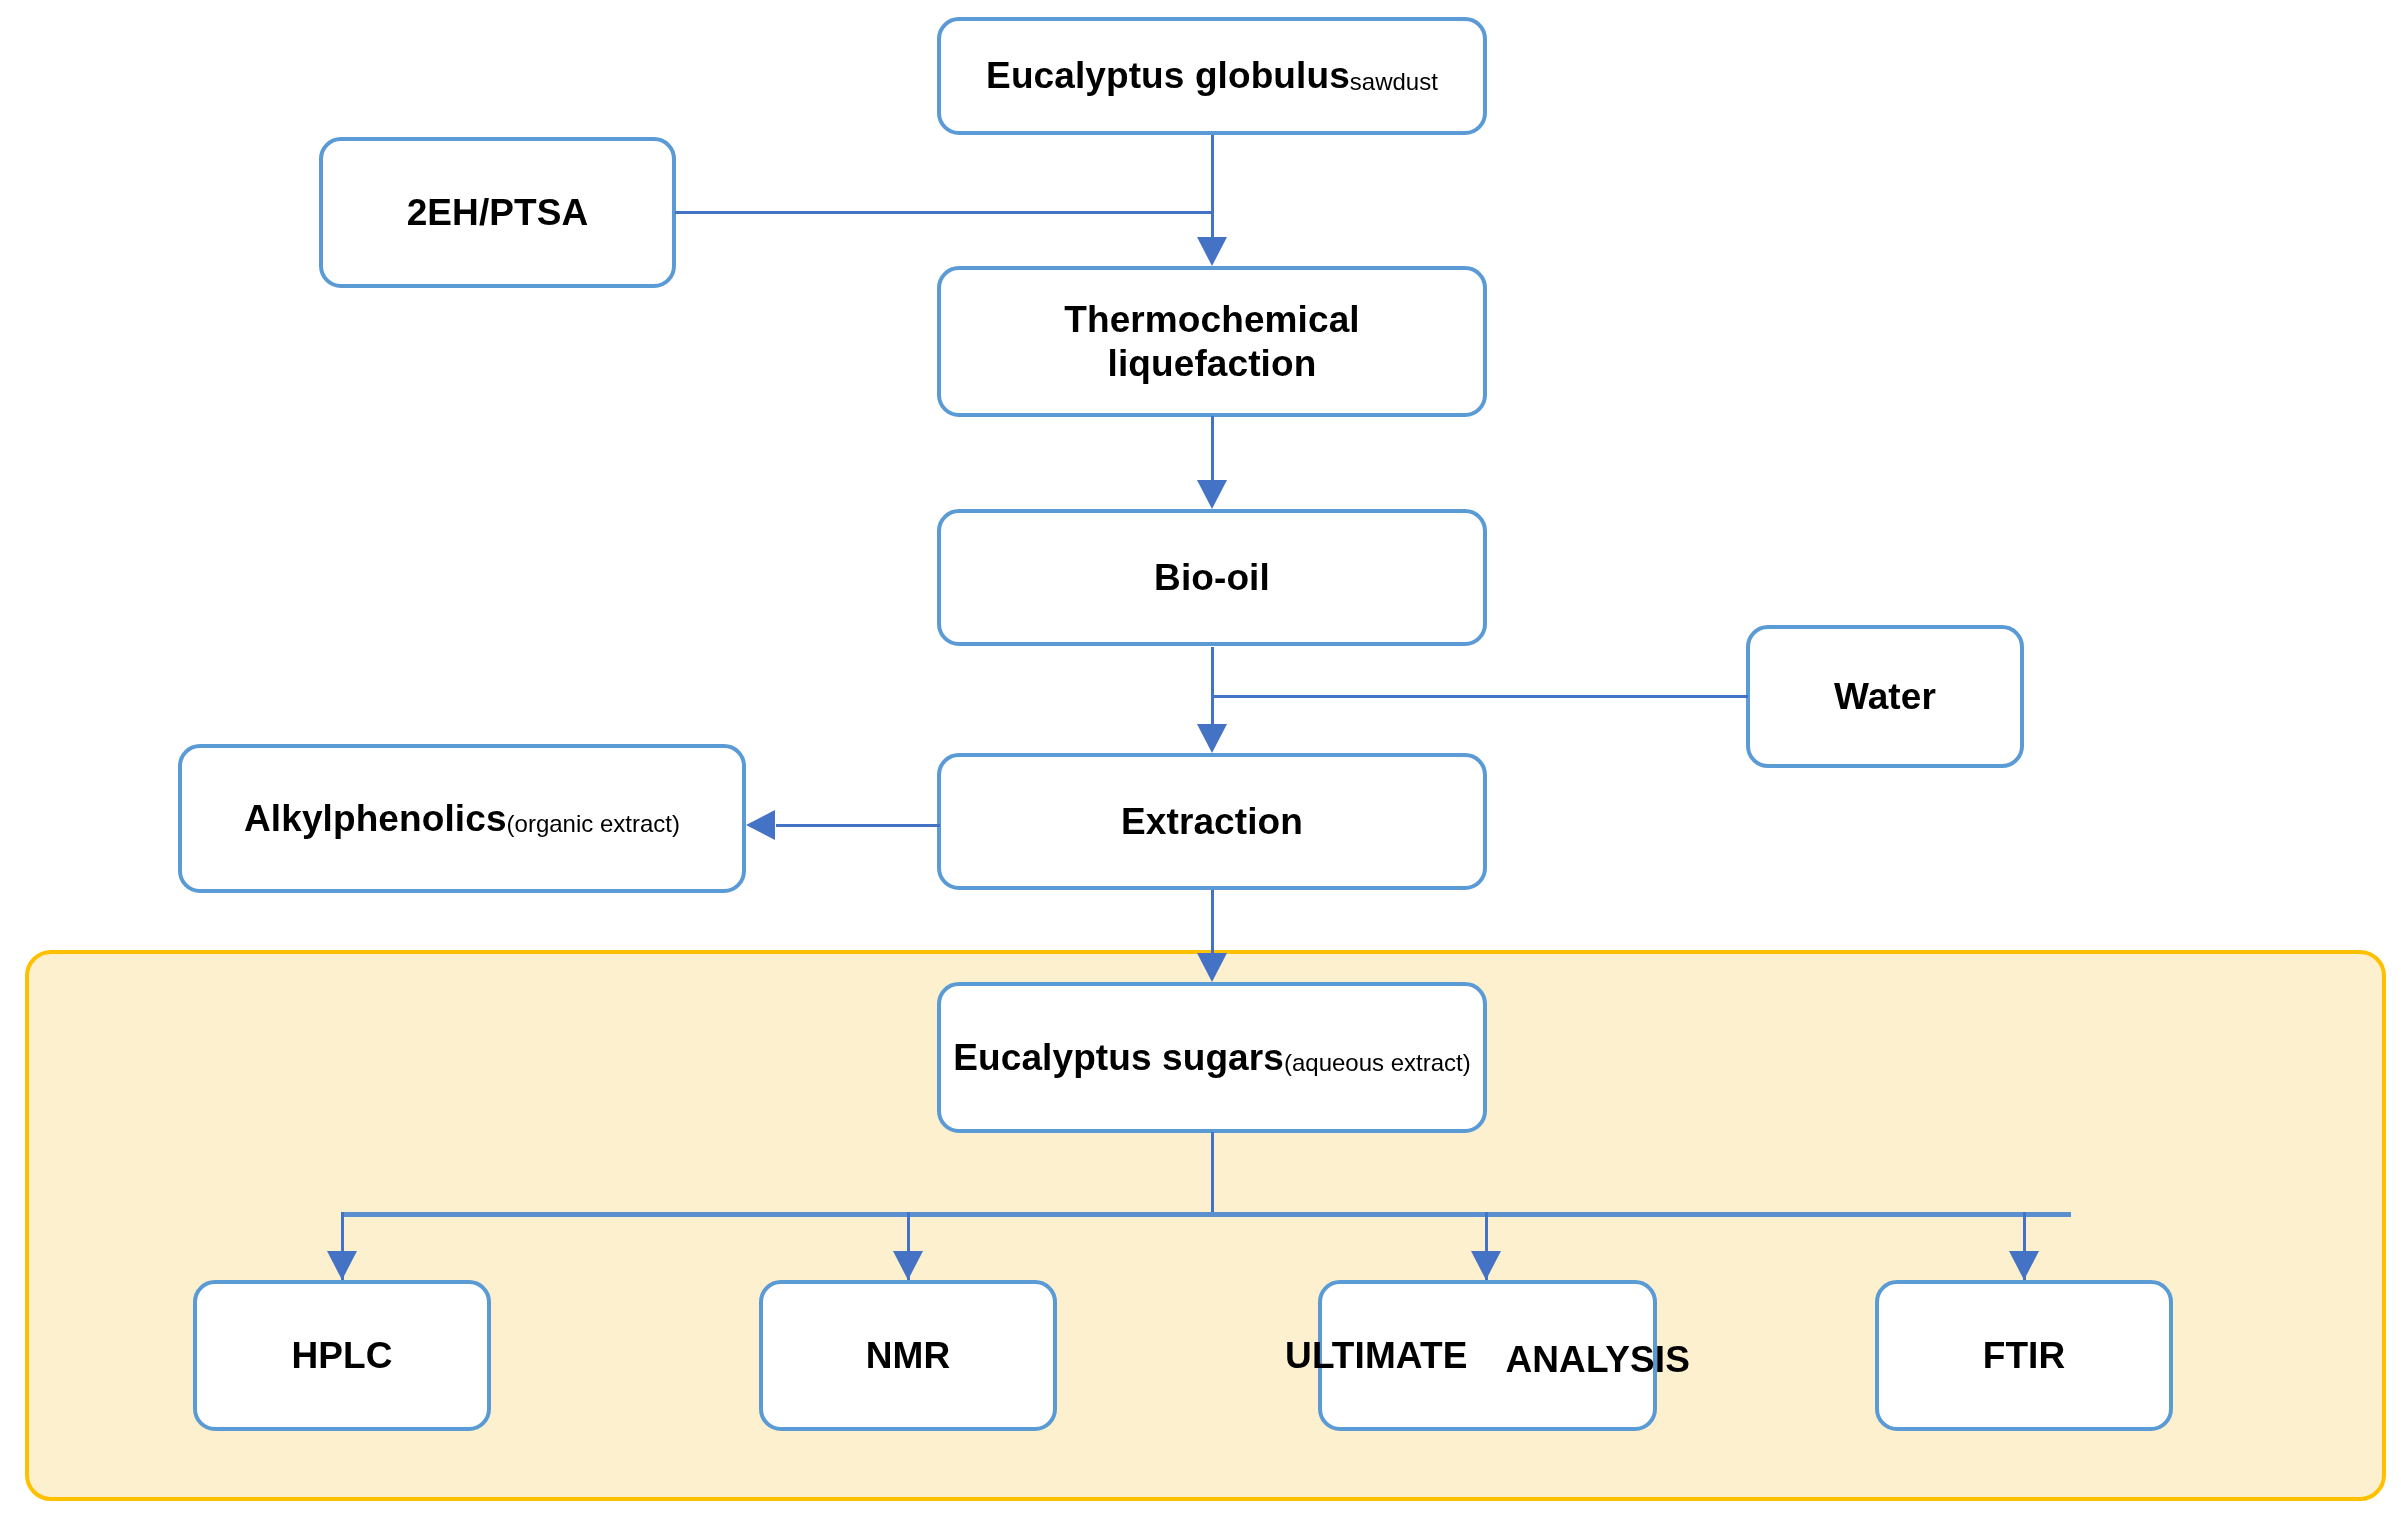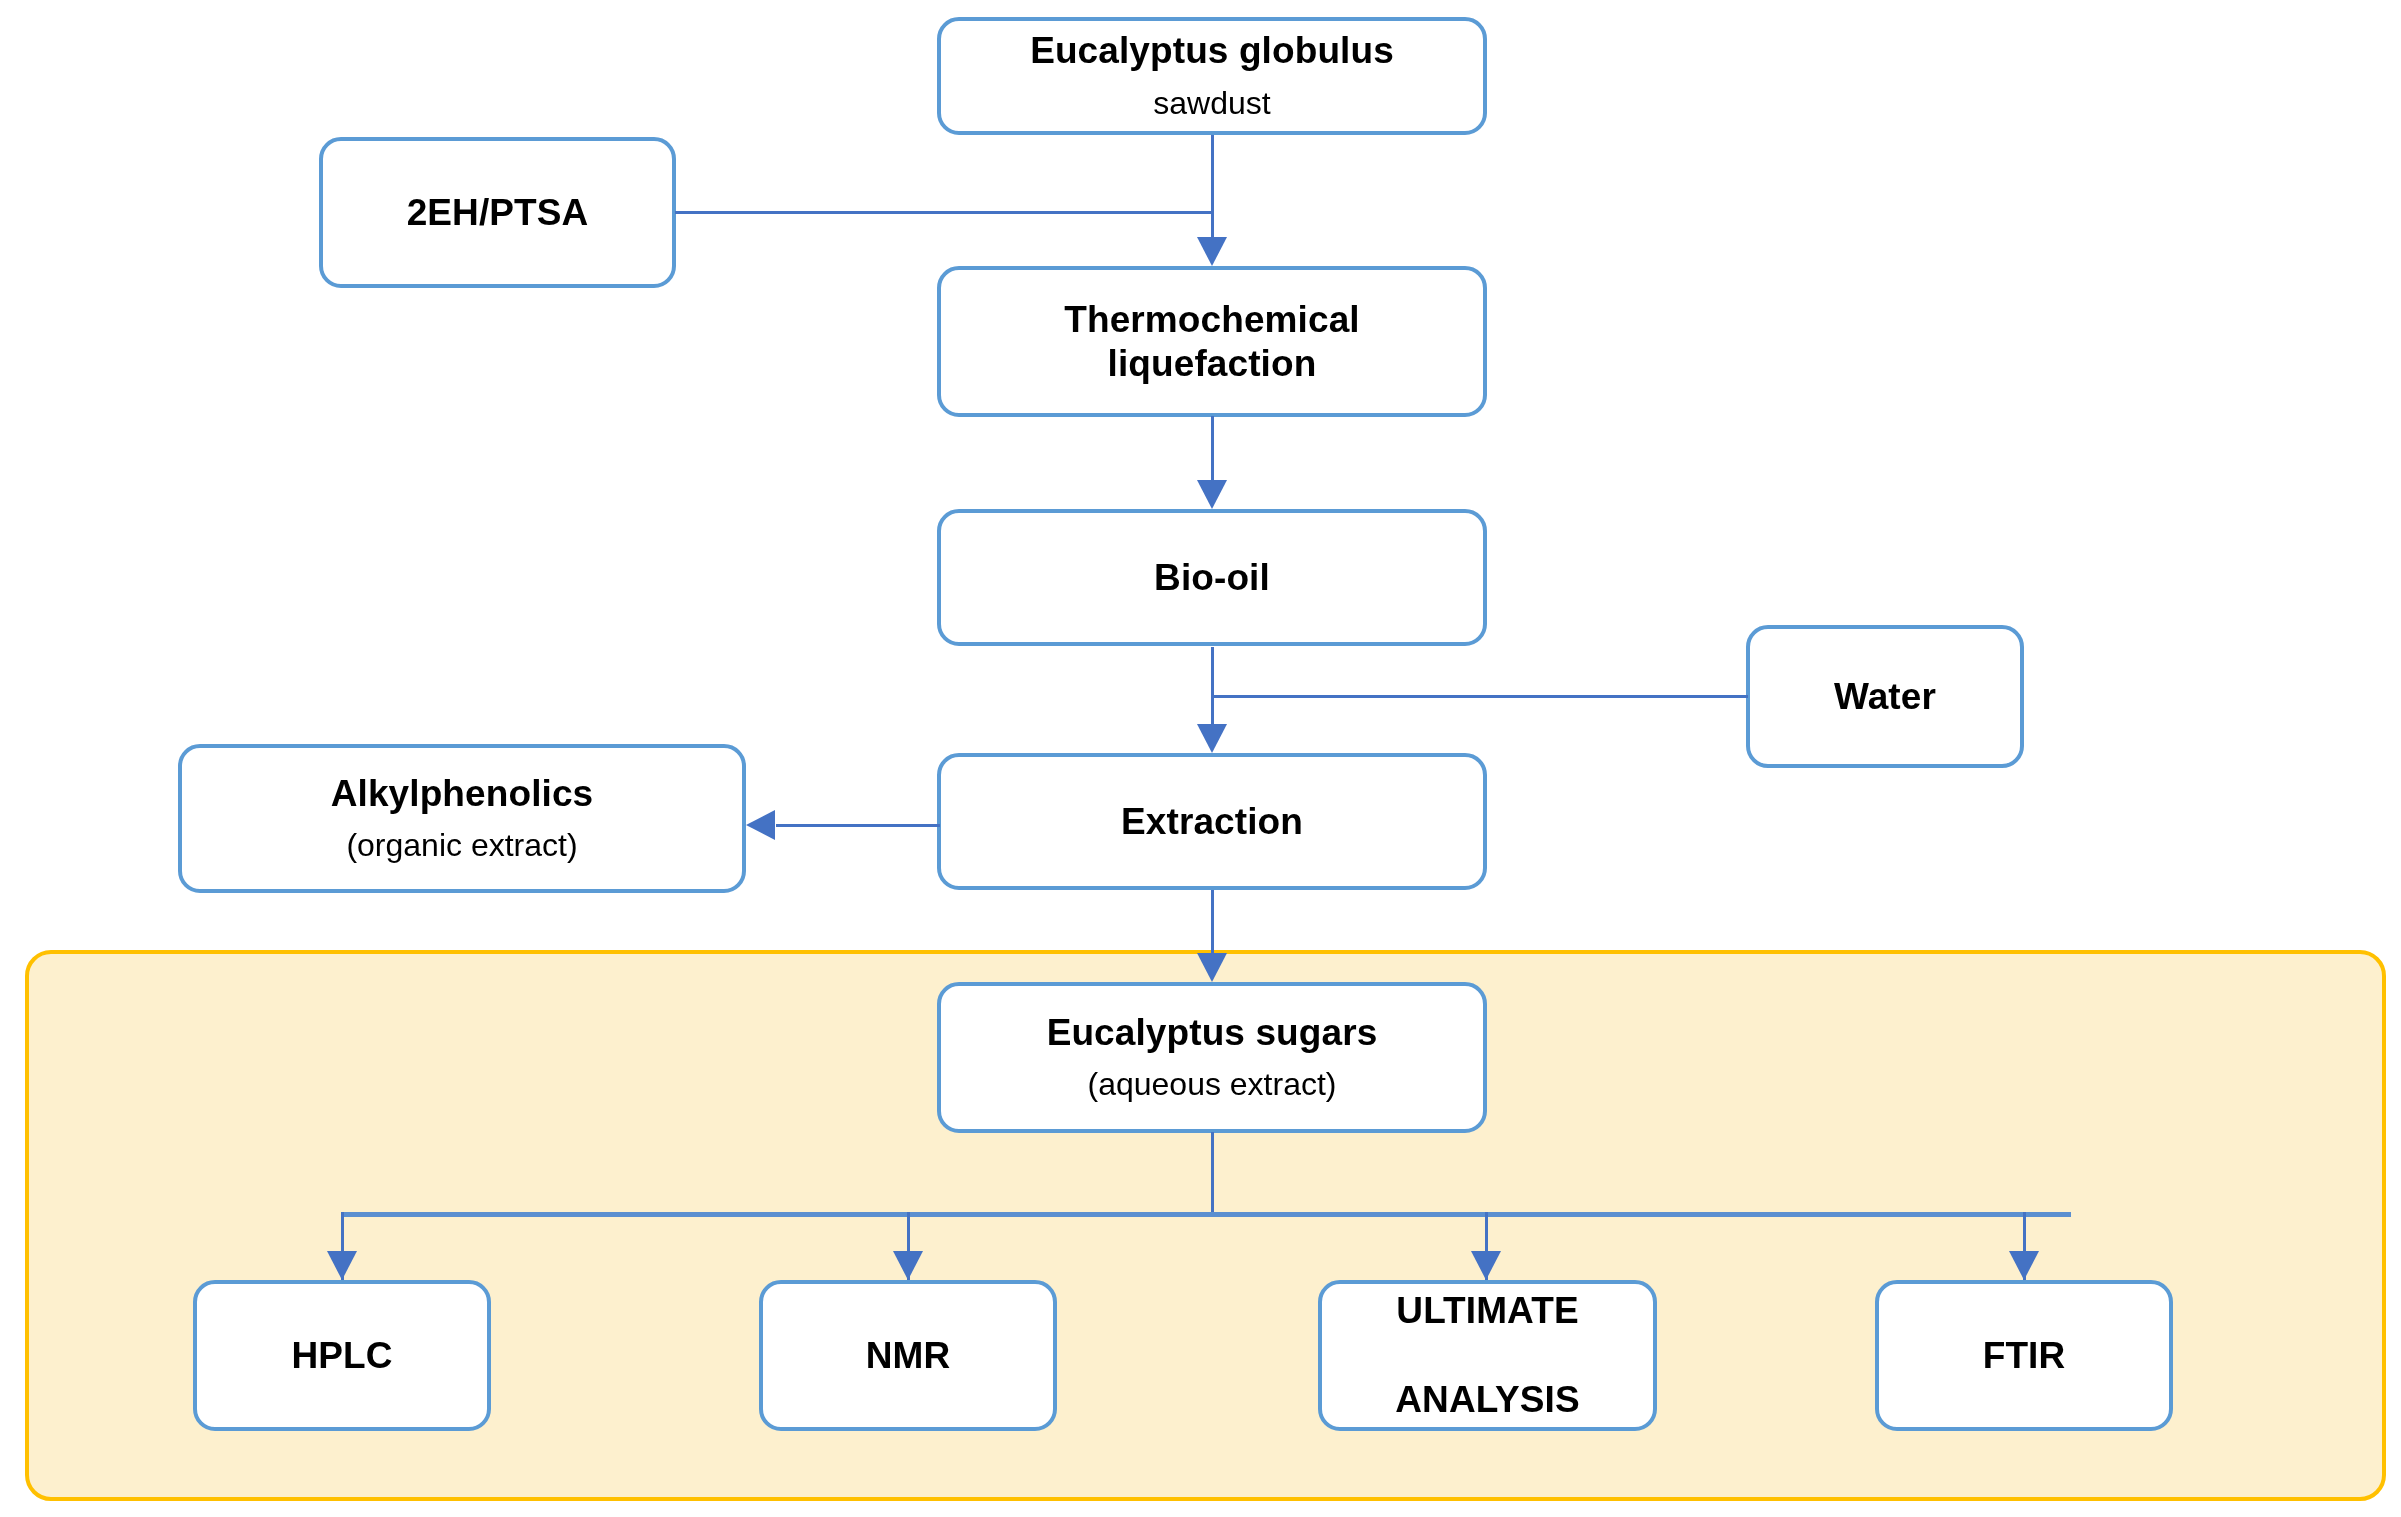--- a/index.html
+++ b/index.html
@@ -20,38 +20,38 @@
   }
 
   
   .node{
     position:absolute;
     background:#FFFFFF;
     border:4.6px solid #5B9BD5;
     border-radius:22px;
     box-sizing:border-box;
     display:flex;
-    flex-direction:column;
+    flex-direction:row;
     align-items:center;
     justify-content:center;
     text-align:center;
     color:#000000;
     line-height:1.18;
     padding:2.6px 6.5px;
   }
   .node .t1{
     font-weight:bold;
     font-size:37px;
     letter-spacing:0.1px;
     white-space:nowrap;
   }
   .node .t1.wrap{white-space:normal;}
   .node .t2{
     font-weight:normal;
-    font-size:32px;
+    font-size:24px;
     margin-top:12px;
     white-space:nowrap;
   }
 
   
   .vline{position:absolute;background:#4472C4;width:3.3px;}
   .hline{position:absolute;background:#4472C4;height:3.3px;}
   .hline.thick{height:4.6px;background:#5B8FD0;}
 
   .arrow-down{

